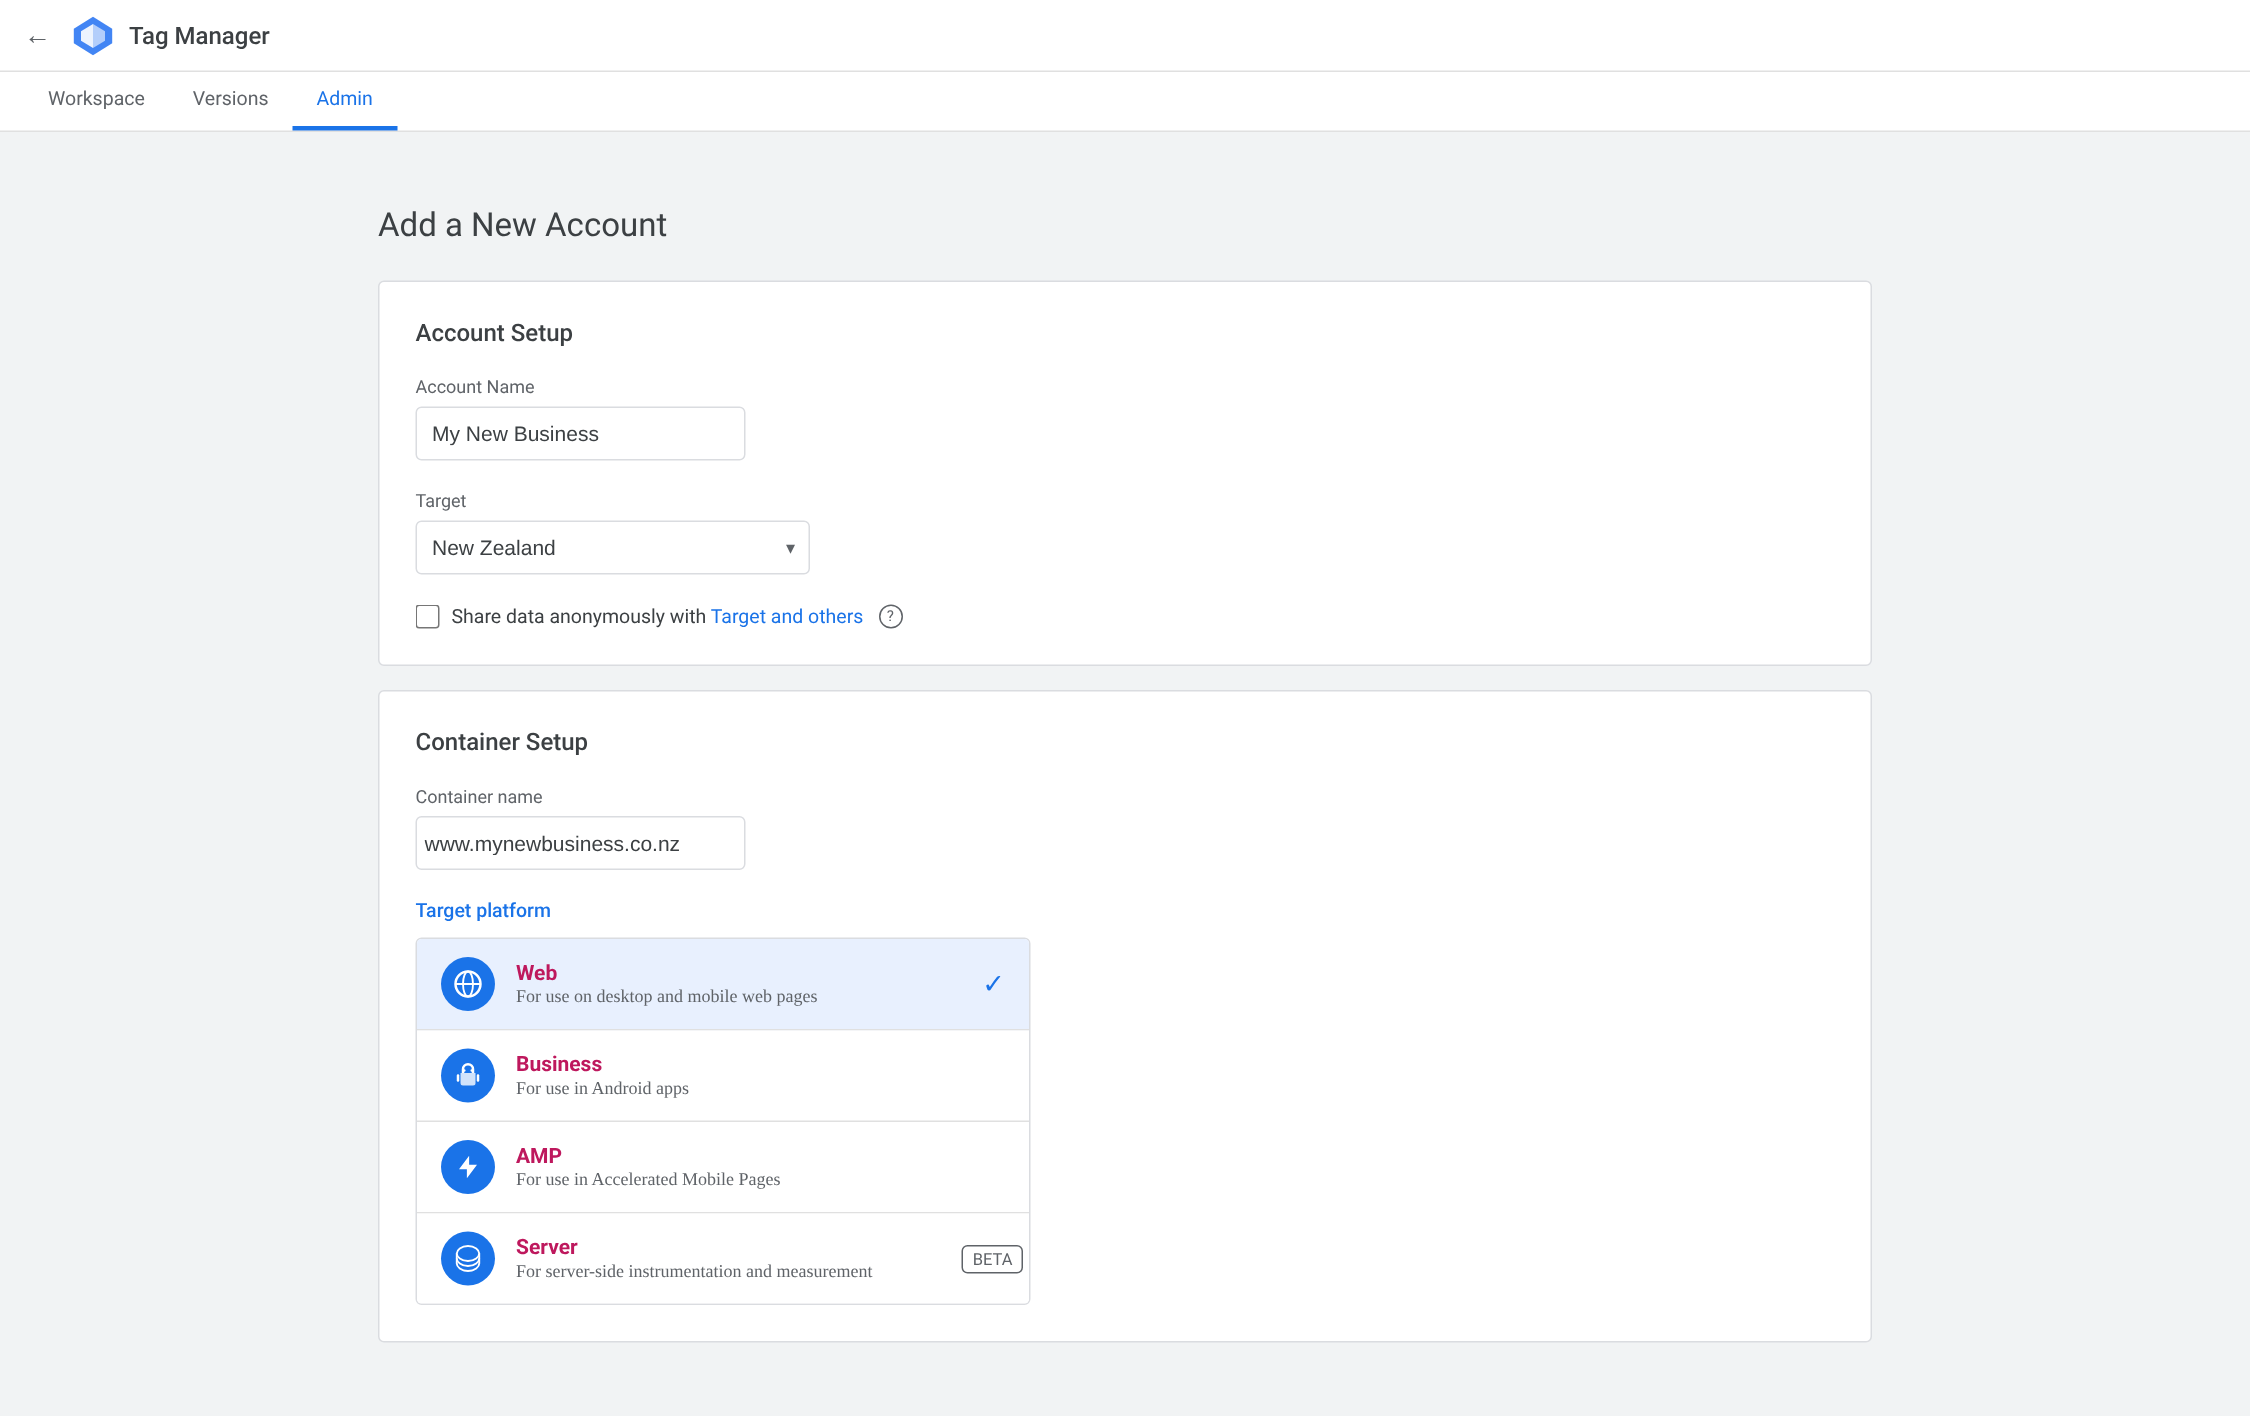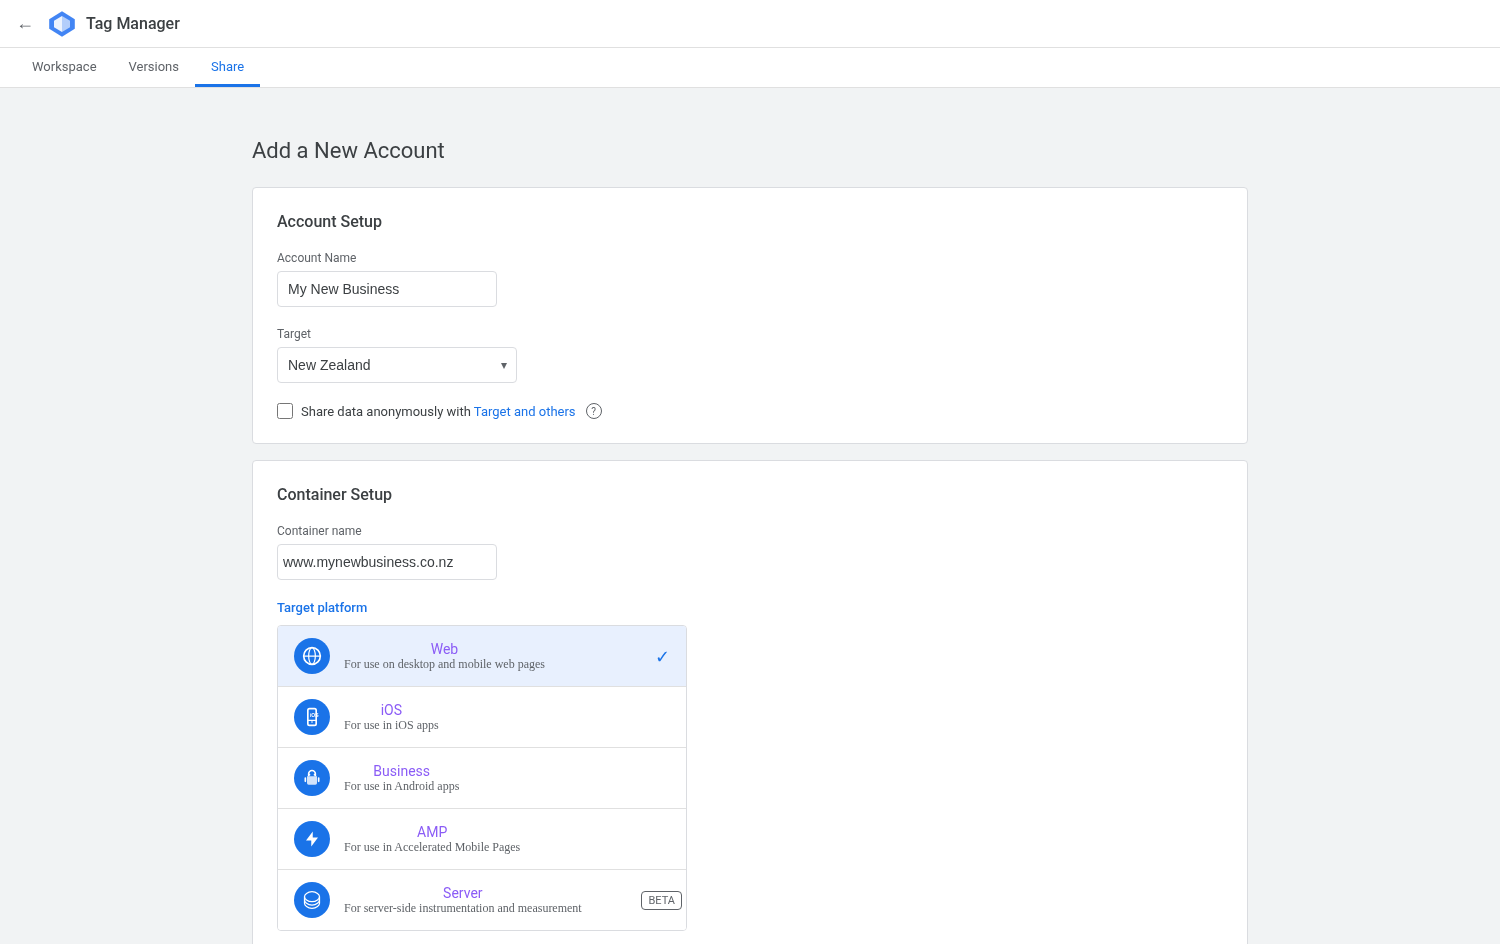--- a/index.html
+++ b/index.html
@@ -121,21 +121,21 @@
     }
 
     .form-field {
       margin-bottom: 20px;
     }
 
     
     .select-wrapper {
       position: relative;
       display: inline-block;
-      width: 240px;
+      width: 263px;
     }
     .select-wrapper select {
       width: 100%;
       height: 36px;
       border: 1px solid #dadce0;
       border-radius: 4px;
       padding: 0 32px 0 10px;
       font-size: 14px;
       color: #3c4043;
       appearance: none;
@@ -240,23 +240,22 @@
       margin-right: 14px;
       flex-shrink: 0;
       color: #fff;
       font-size: 16px;
     }
     .platform-icon.android { background: #1a73e8; }
     .platform-icon.amp { background: #1a73e8; }
     .platform-icon.server { background: #1a73e8; }
     .platform-text-name {
       font-size: 14px;
-      font-weight: 400;
-      color: #8b5cf6;
-      text-align: center;
+      font-weight: 700;
+      color: #be185d;
     }
     .platform-text-desc {
       font-size: 12px;
       color: #5f6368;
       font-family: Liberation Serif, serif;
     }
     .platform-check {
       position: absolute;
       right: 16px;
       color: #1a73e8;
@@ -285,21 +284,21 @@
     <polygon points="20,4 36,14 36,26 20,36 4,26 4,14" fill="#4285F4"></polygon>
     <polygon points="20,10 30,16 30,24 20,30" fill="#fff" opacity="0.6"></polygon>
     <polygon points="20,10 10,16 10,24 20,30 20,10" fill="#fff" opacity="0.9"></polygon>
   </svg>
   <span class="topbar-title">Tag Manager</span>
 </div>
 
 <nav class="nav">
   <a class="nav-item">Workspace</a>
   <a class="nav-item">Versions</a>
-  <a class="nav-item active">Share</a>
+  <a class="nav-item active">Admin</a>
 </nav>
 
 <div class="page-content">
   <div class="main-area">
     <h1 class="page-heading">Add a New Account</h1>
 
     <div class="card">
       <div class="section-title">Account Setup</div>
 
       <div class="form-field">
@@ -350,34 +349,20 @@
                 <line x1="2" y1="12" x2="22" y2="12" stroke="white" stroke-width="1.5"></line>
               </svg>
             </div>
             <div>
               <div class="platform-text-name">Web</div>
               <div class="platform-text-desc">For use on desktop and mobile web pages</div>
             </div>
             <span class="platform-check">✓</span>
           </div>
 
-          <div class="platform-item">
-            <div class="platform-icon">
-              <svg width="20" height="20" viewBox="0 0 24 24" fill="white" xmlns="http://www.w3.org/2000/svg">
-                <rect x="7" y="2" width="10" height="20" rx="2" fill="none" stroke="white" stroke-width="2"></rect>
-                <circle cx="12" cy="18" r="1" fill="white"></circle>
-                <line x1="7" y1="16" x2="17" y2="16" stroke="white" stroke-width="1.5"></line>
-                <text x="9.5" y="12" fill="white" font-size="6" font-family="Arial" font-weight="bold">iOS</text>
-              </svg>
-            </div>
-            <div>
-              <div class="platform-text-name">iOS</div>
-              <div class="platform-text-desc">For use in iOS apps</div>
-            </div>
-          </div>
 
           <div class="platform-item">
             <div class="platform-icon android">
               <svg width="20" height="20" viewBox="0 0 24 24" fill="white" xmlns="http://www.w3.org/2000/svg">
                 <path d="M6 18V10h12v8a2 2 0 01-2 2H8a2 2 0 01-2-2z" fill="white" opacity="0.8"></path>
                 <path d="M8 10V7a4 4 0 018 0v3" fill="none" stroke="white" stroke-width="2"></path>
                 <circle cx="9" cy="8" r="1" fill="white"></circle>
                 <circle cx="15" cy="8" r="1" fill="white"></circle>
                 <line x1="4" y1="12" x2="4" y2="16" stroke="white" stroke-width="2" stroke-linecap="round"></line>
                 <line x1="20" y1="12" x2="20" y2="16" stroke="white" stroke-width="2" stroke-linecap="round"></line>

